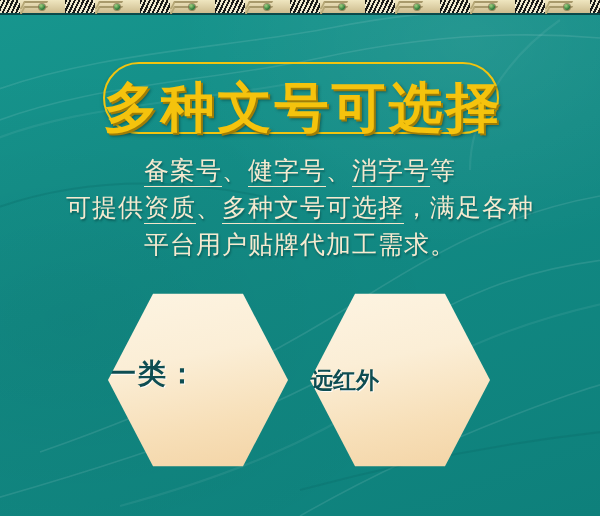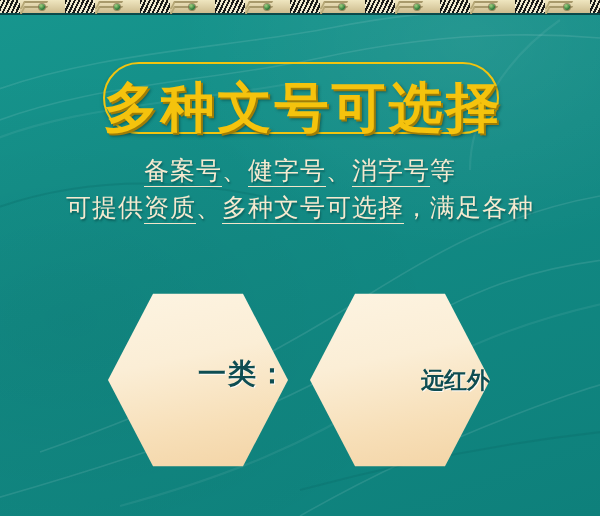--- a/index.html
+++ b/index.html
@@ -89,21 +89,21 @@
   }
   
   .hex{
     position:absolute;width:180px;height:176px;
     background:linear-gradient(168deg,#fdf4e2 0%,#fbeed6 38%,#f7dfb8 72%,#f3d3a4 100%);
     clip-path:polygon(25% 1%,75% 1%,100% 50%,75% 99%,25% 99%,0% 50%);
     filter:drop-shadow(3px 5px 4px rgba(0,40,40,.35));
   }
   .hex .inner{
     position:absolute;inset:0;
-    display:flex;flex-direction:column;align-items:flex-end;justify-content:center;
+    display:flex;flex-direction:column;align-items:flex-start;justify-content:center;
     font-family:"DejaVu Serif","Liberation Serif",serif;
     color:#0e4d52;
     text-shadow:1px 1px 0 rgba(255,255,255,.85);
   }
   .hex .head{
     font-size:28px;font-weight:bold;letter-spacing:2px;
     margin-bottom:12px;white-space:nowrap;
   }
   .hex .sub{
     font-size:23px;font-weight:bold;line-height:30px;
@@ -165,20 +165,21 @@
       <div class="tile" style="left: 590px; width: 30px;"></div>
     </div>
 
   <div class="title-frame">
     <div class="title-text">多种文号可选择</div>
   </div>
 
   <div class="body-block">
     <span class="line" id="line1"><span class="u">备案号</span><span>、</span><span class="u">健字号</span><span>、</span><span class="u">消字号</span><span>等</span></span>
     <span class="line" id="line2"><span>可提供</span><span class="u">资质</span><span>、</span><span class="u">多种文号可选择</span><span>，满足各种</span></span>
+    <span class="line" id="line3"><span>平台用户贴牌代加工需求。</span></span>
   </div>
 
   <div class="hex" id="hex1">
     <div class="inner">
       <div class="head">一类：</div>
     </div>
   </div>
 
   <div class="hex" id="hex2">
     <div class="inner">

